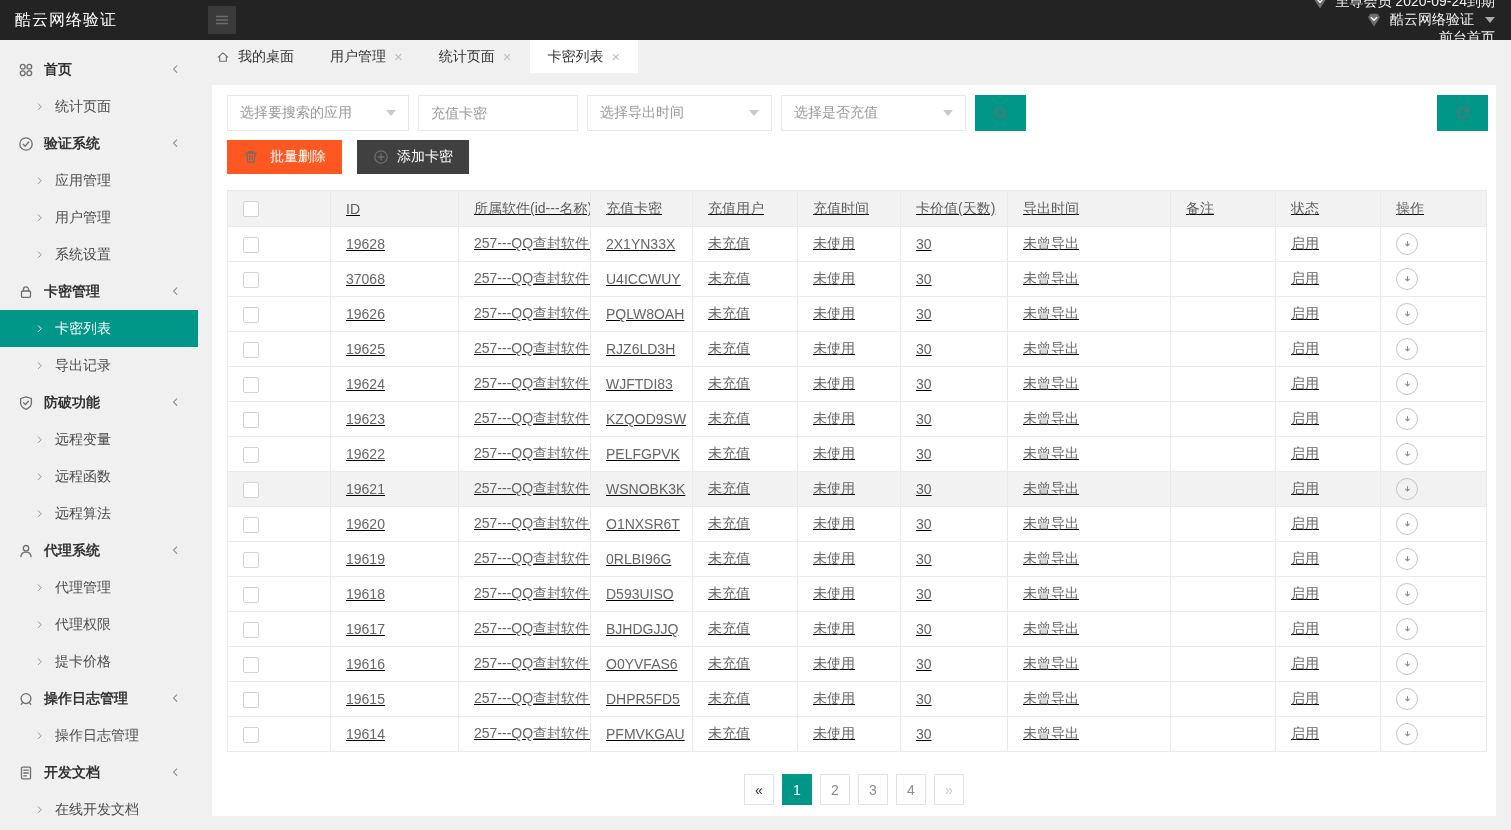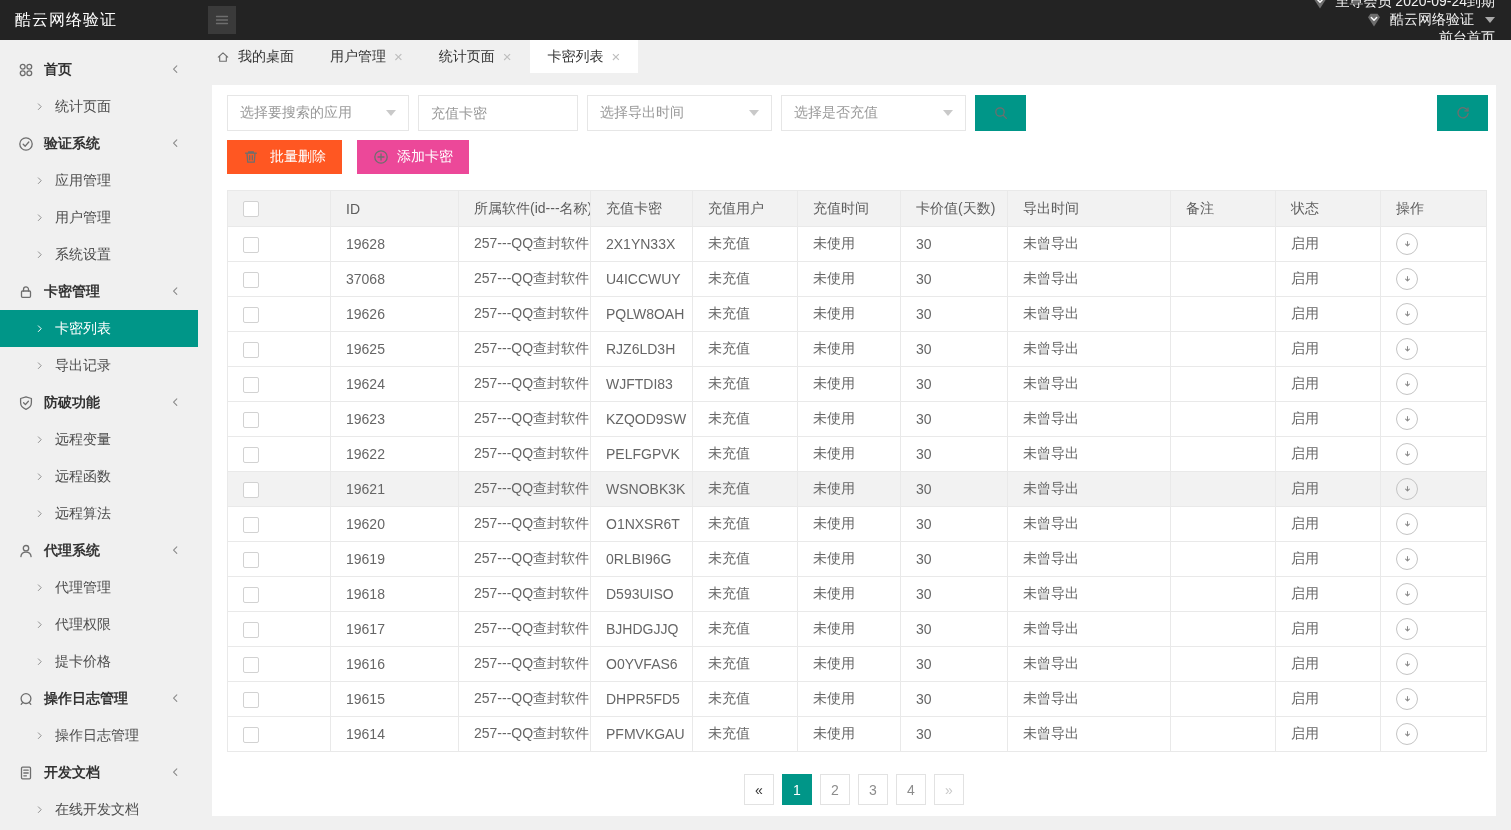--- a/index.html
+++ b/index.html
@@ -54,23 +54,23 @@
   .txt::placeholder { color:#999; }
   .w182{width:182px;} .w160{width:160px;} .w158{width:158px;} .w185{width:185px;}
   .search-btn { width:51px; height:36px; background:#009688; border:none; color:#fff;
     display:flex; align-items:center; justify-content:center; cursor:pointer; }
   .refresh-btn { margin-left:auto; width:51px; height:36px; background:#009688; border:none; color:#fff;
     display:flex; align-items:center; justify-content:center; cursor:pointer; }
   .btn-row { display:flex; gap:15px; padding:9px 15px 0; }
   .btn { height:34px; border:none; color:#fff; font-size:14px; font-family:inherit;
     display:flex; align-items:center; gap:8px; padding:0 16px; cursor:pointer; }
   .btn-del { background:#ff5722;gap:11px; }
-  .btn-add { background:#ec4899; }
+  .btn-add { background:#404040; }
   
-  table { border-collapse:collapse; table-layout:fixed; width:1259px; margin:16px 0 0 15px; }
+  table { border-collapse:collapse; table-layout:fixed; width:1259px; margin:16px 0 0 15px;text-decoration:underline; }
   th,td { border:1px solid #e9e9e9; height:35px; padding:0 8px 0 15px; text-align:left;
     font-weight:normal; color:#666; font-size:14px; overflow:hidden; white-space:nowrap; }
   thead th { background:#f2f2f2; height:36px; color:#5d5d5d; }
   tr.hl td { background:#f2f2f2; }
   .cb { display:inline-block; width:16px; height:16px; border:1px solid #d2d2d2; background:#fff;
     border-radius:2px; vertical-align:middle; cursor:pointer; }
   .op-ic { display:inline-flex; width:22px; height:22px; border:1px solid #c4c4c4; border-radius:50%;
     align-items:center; justify-content:center; color:#8a8a8a; cursor:pointer; }
   
   .pagination { display:flex; justify-content:center; gap:8px; margin-top:22px; }

